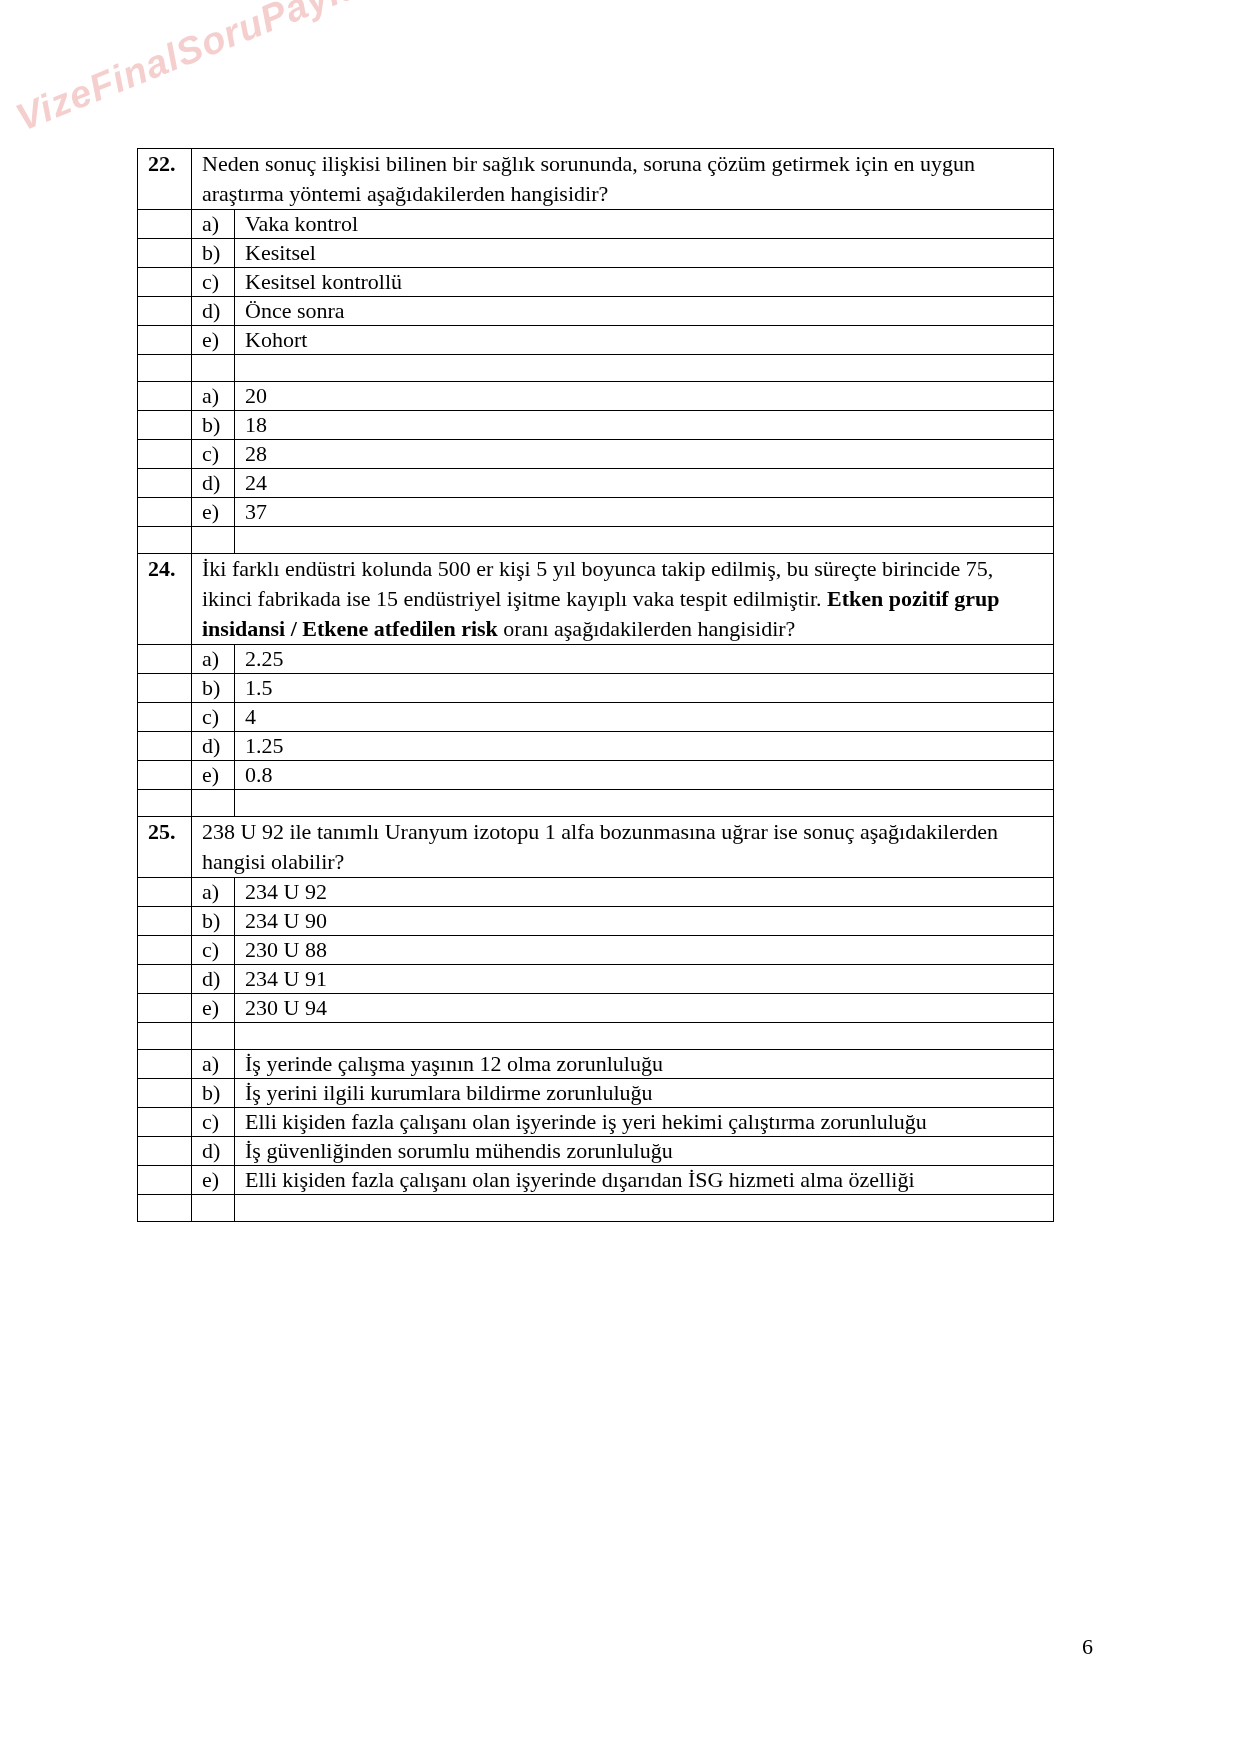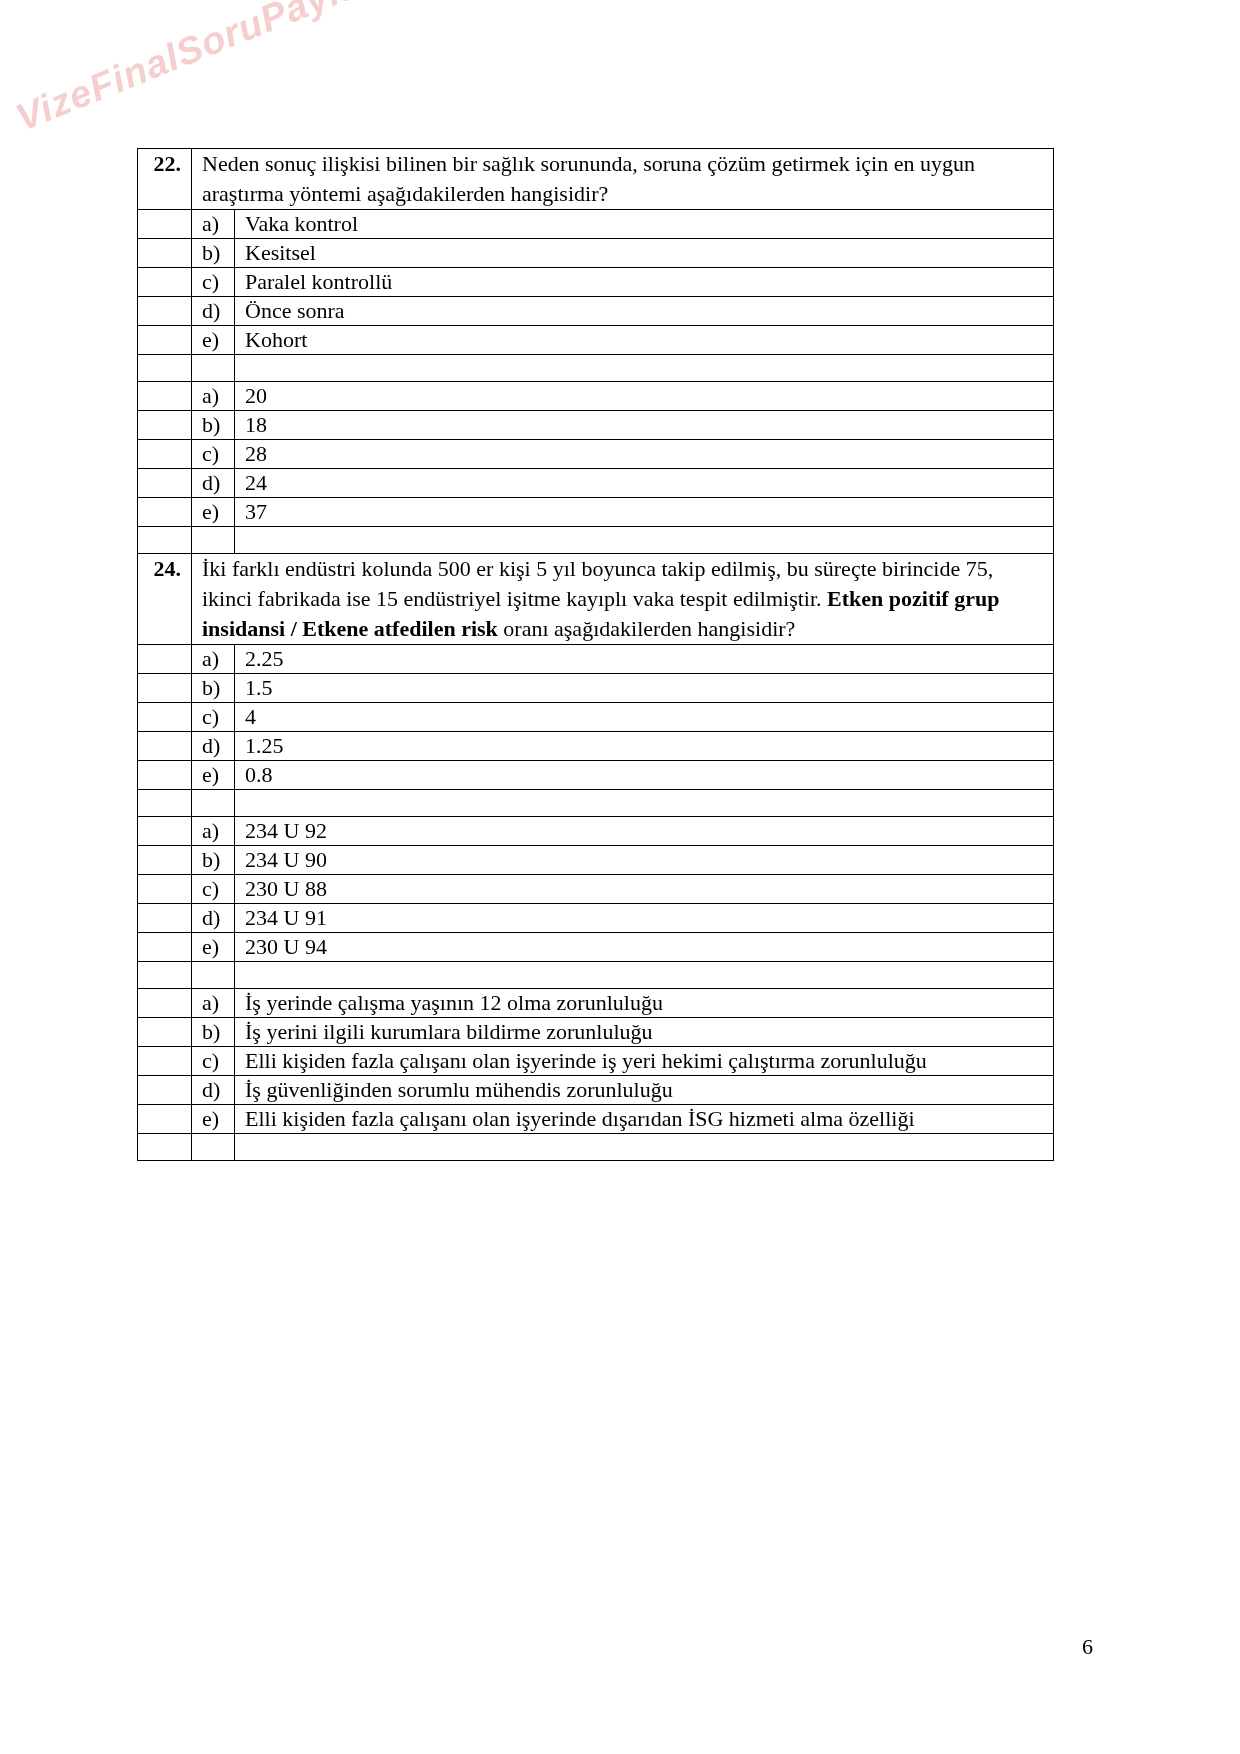--- a/index.html
+++ b/index.html
@@ -5,21 +5,21 @@
   html, body { margin: 0; padding: 0; background: #ffffff; }
   body { width: 1240px; height: 1754px; position: relative; overflow: hidden;
          font-family: "Liberation Serif", serif; color: #000; }
   .watermark { position: absolute; left: 10px; top: 100px; font-family: "Liberation Sans", sans-serif;
                font-weight: bold; font-style: italic; font-size: 38px; color: rgba(220,80,80,0.28);
                transform: rotate(-22deg); transform-origin: left top; white-space: nowrap;
                letter-spacing: 1px; }
   table.exam { position: absolute; left: 137px; top: 148px; width: 917px; border-collapse: collapse;
                font-size: 22px; line-height: 30px; }
   table.exam td { border: 1.5px solid #000; padding: 0 10px; vertical-align: top; }
-  td.num { width: 33px; font-weight: bold; text-align: right; padding-left: 10px; margin-top: 16px; }
+  td.num { width: 33px; font-weight: bold; text-align: left; padding-left: 10px; margin-top: 16px; }
   td.q { padding-top: 2px; padding-bottom: 14px; }
   td.letter { width: 22px; padding: 0 8px 0 10px; }
   td.opt { padding-left: 11px; }
   tr.opt-row td { height: 28px; line-height: 28px; }
   tr.spacer td { height: 26px; }
   .page-number { position: absolute; left: 1082px; top: 1634px; font-size: 22px; }
   b.em { font-weight: bold; }
 </style>
 </head>
 <body>
@@ -38,21 +38,21 @@
         <td class="opt">Vaka kontrol</td>
       </tr>
       <tr class="opt-row">
         <td></td>
         <td class="letter">b)</td>
         <td class="opt">Kesitsel</td>
       </tr>
       <tr class="opt-row">
         <td></td>
         <td class="letter">c)</td>
-        <td class="opt">Paralel kontrollü</td>
+        <td class="opt">Kesitsel kontrollü</td>
       </tr>
       <tr class="opt-row">
         <td></td>
         <td class="letter">d)</td>
         <td class="opt">Önce sonra</td>
       </tr>
       <tr class="opt-row">
         <td></td>
         <td class="letter">e)</td>
         <td class="opt">Kohort</td>
@@ -119,20 +119,24 @@
       <tr class="opt-row">
         <td></td>
         <td class="letter">e)</td>
         <td class="opt">0.8</td>
       </tr>
       <tr class="spacer">
         <td></td>
         <td></td>
         <td></td>
       </tr>
+      <tr>
+        <td class="num">25.</td>
+        <td class="q" colspan="2">238 U 92 ile tanımlı Uranyum izotopu 1 alfa bozunmasına uğrar ise sonuç aşağıdakilerden hangisi olabilir?</td>
+      </tr>
       <tr class="opt-row">
         <td></td>
         <td class="letter">a)</td>
         <td class="opt">234 U 92</td>
       </tr>
       <tr class="opt-row">
         <td></td>
         <td class="letter">b)</td>
         <td class="opt">234 U 90</td>
       </tr>

